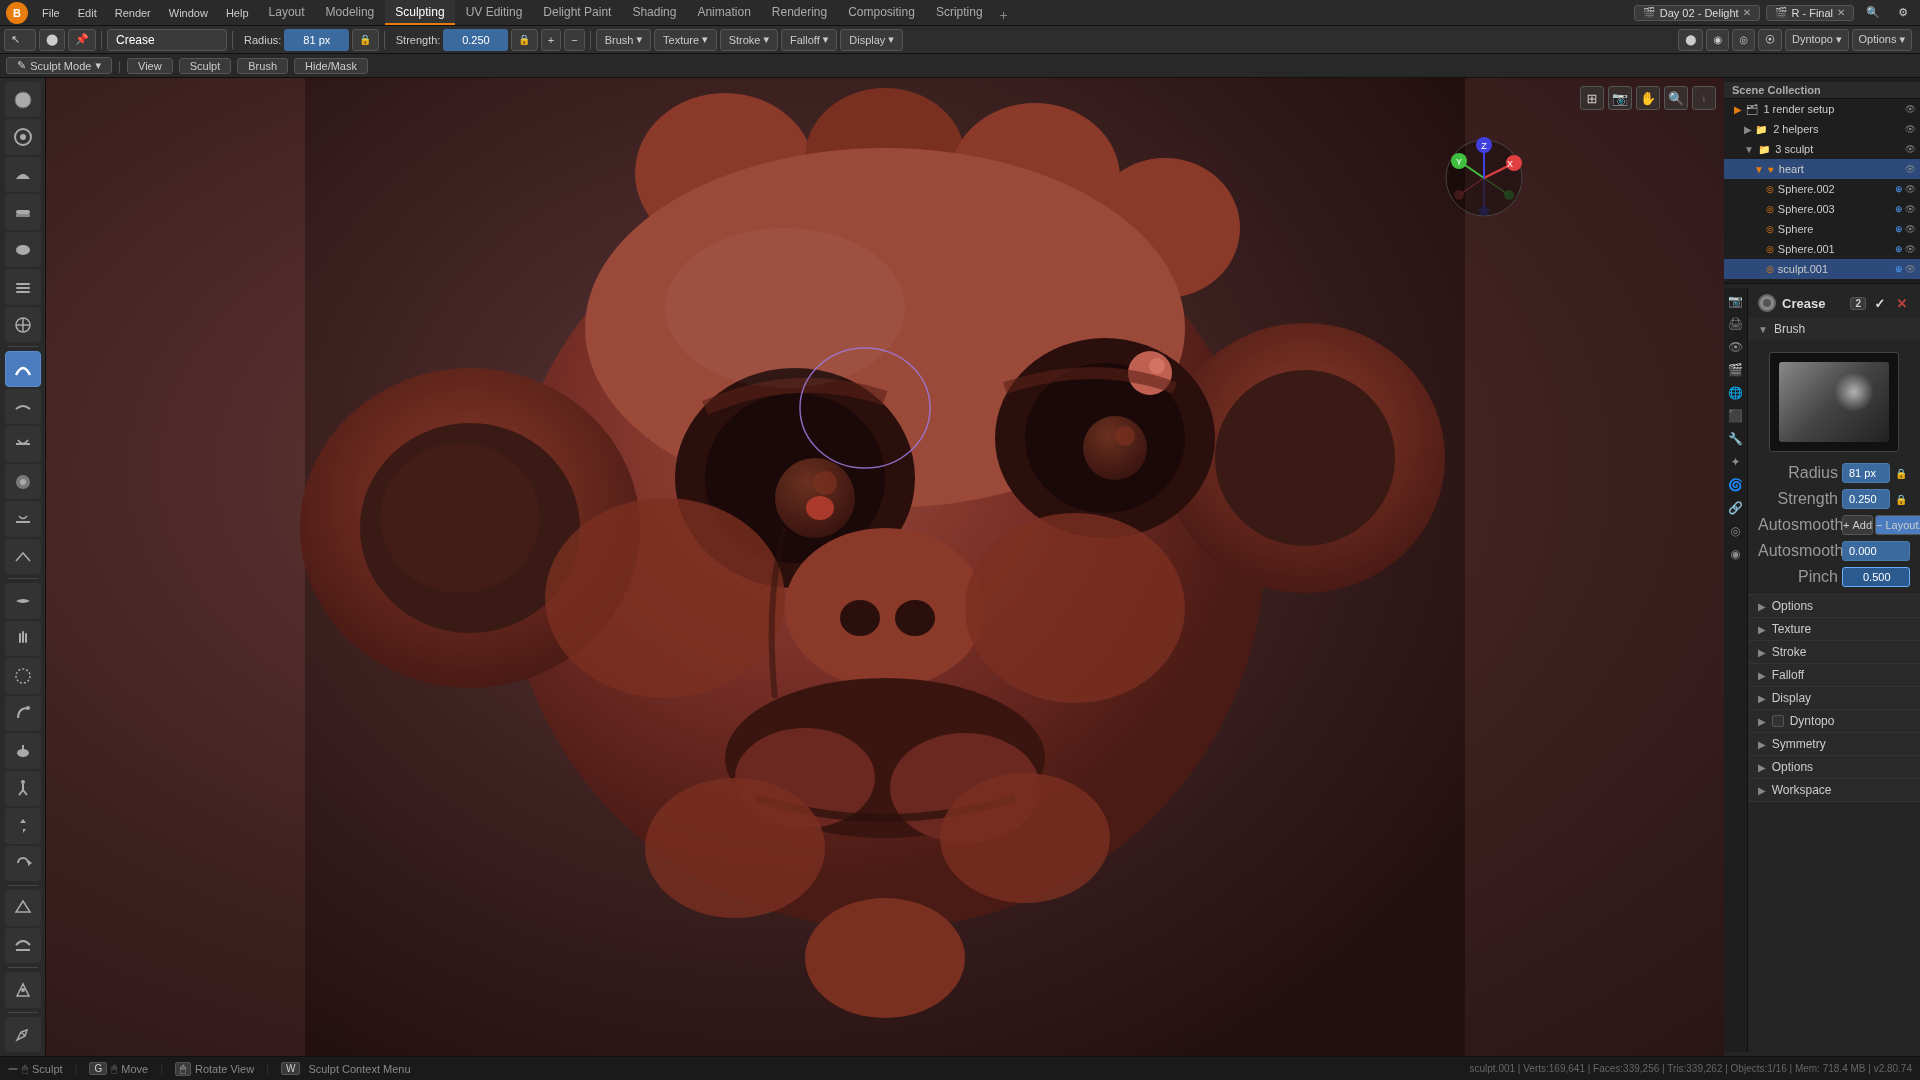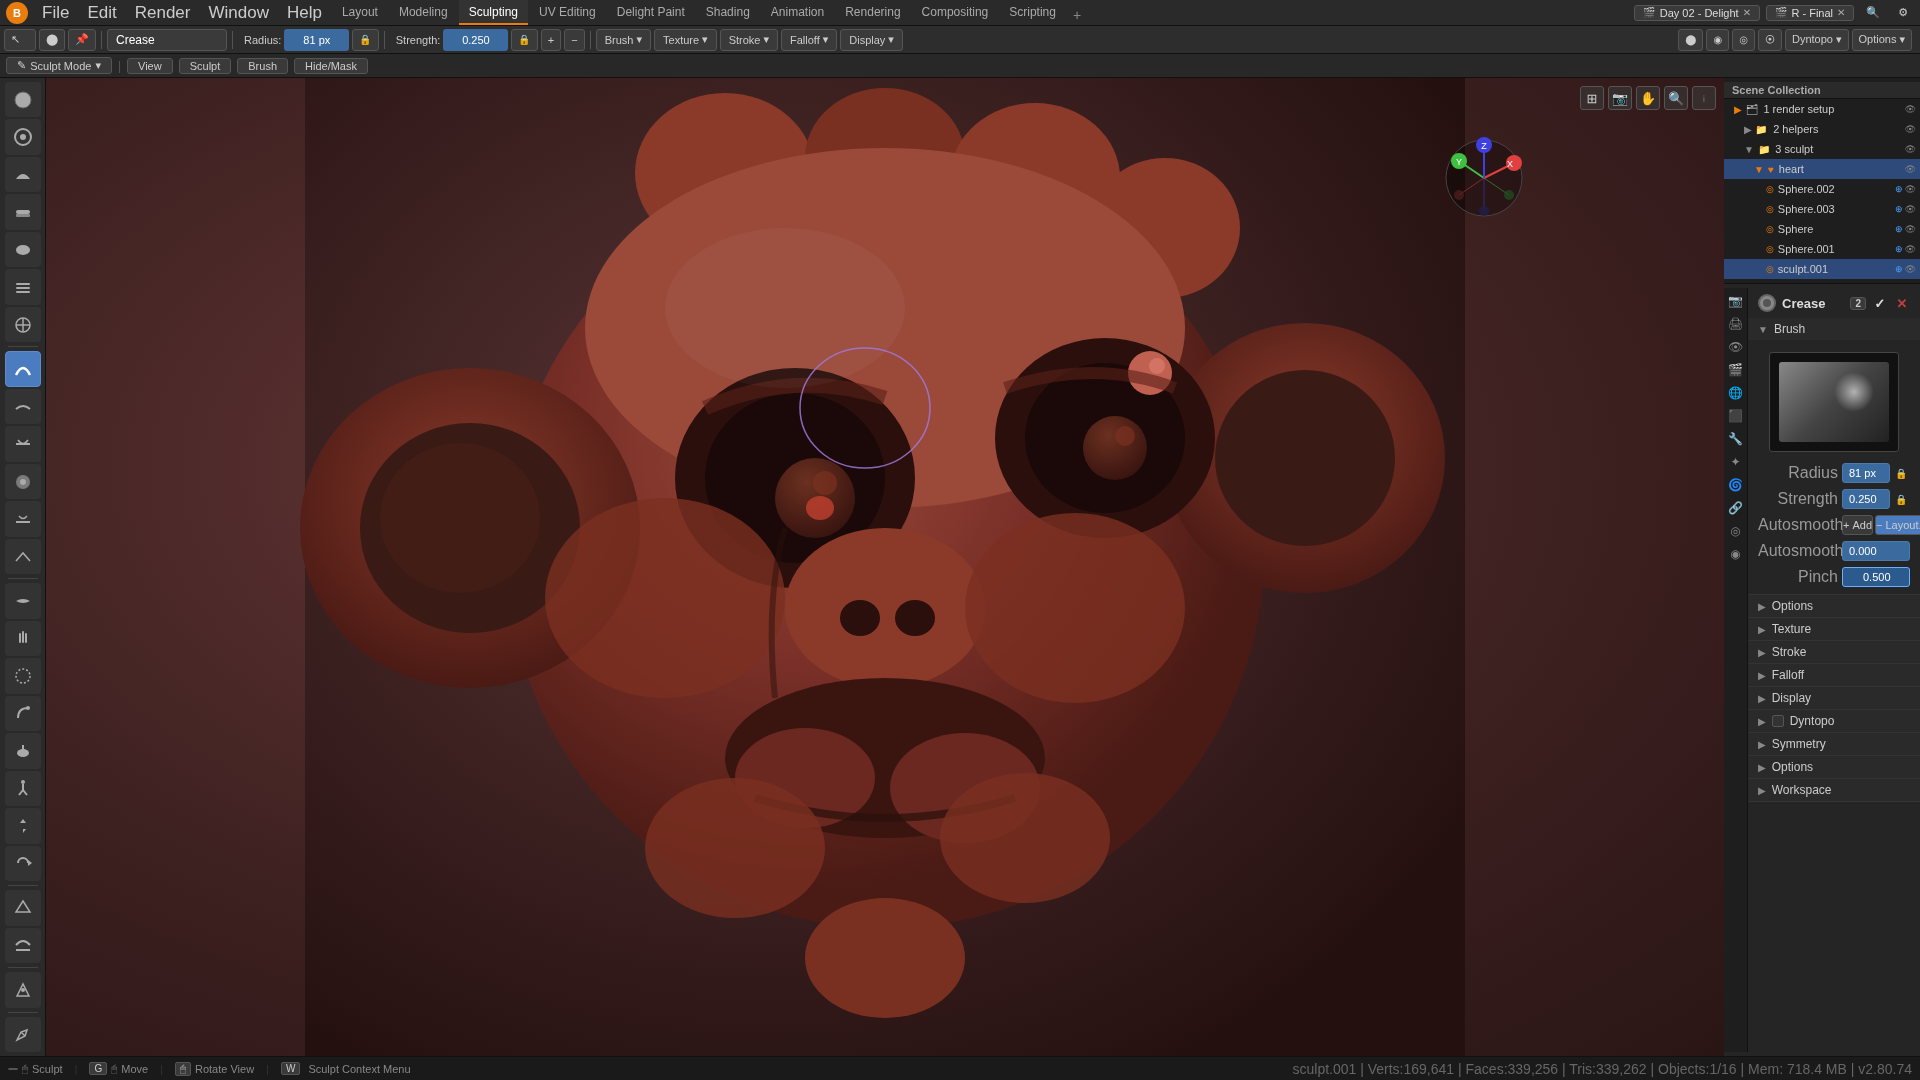--- a/index.html
+++ b/index.html
@@ -30,21 +30,21 @@
       border-radius: 50%;
       display: flex; align-items: center; justify-content: center;
       color: white; font-weight: bold; font-size: 11px;
       margin-right: 4px;
       flex-shrink: 0;
     }
     .menu-item {
       padding: 2px 8px;
       cursor: pointer;
       border-radius: 3px;
-      font-size: 17px;
+      font-size: 11px;
       color: #ccc;
     }
     .menu-spacer { flex: 1; }
     .workspace-tabs {
       display: flex; align-items: flex-end; gap: 1px;
       height: 100%;
     }
     .workspace-tab {
       padding: 2px 10px;
       cursor: pointer;
@@ -394,21 +394,21 @@
       background: #3a3a3a;
       border: 1px solid #555;
       border-radius: 2px;
       padding: 0 4px;
       font-size: 10px;
       color: #ccc;
     }
     .status-sep { color: #333; }
     #status-info {
       margin-left: auto;
-      font-size: 14px;
+      font-size: 10px;
       color: #666;
     }
 
     
     .right-outer {
       display: flex;
       flex-direction: row;
       width: 196px;
     }
     .right-content {

